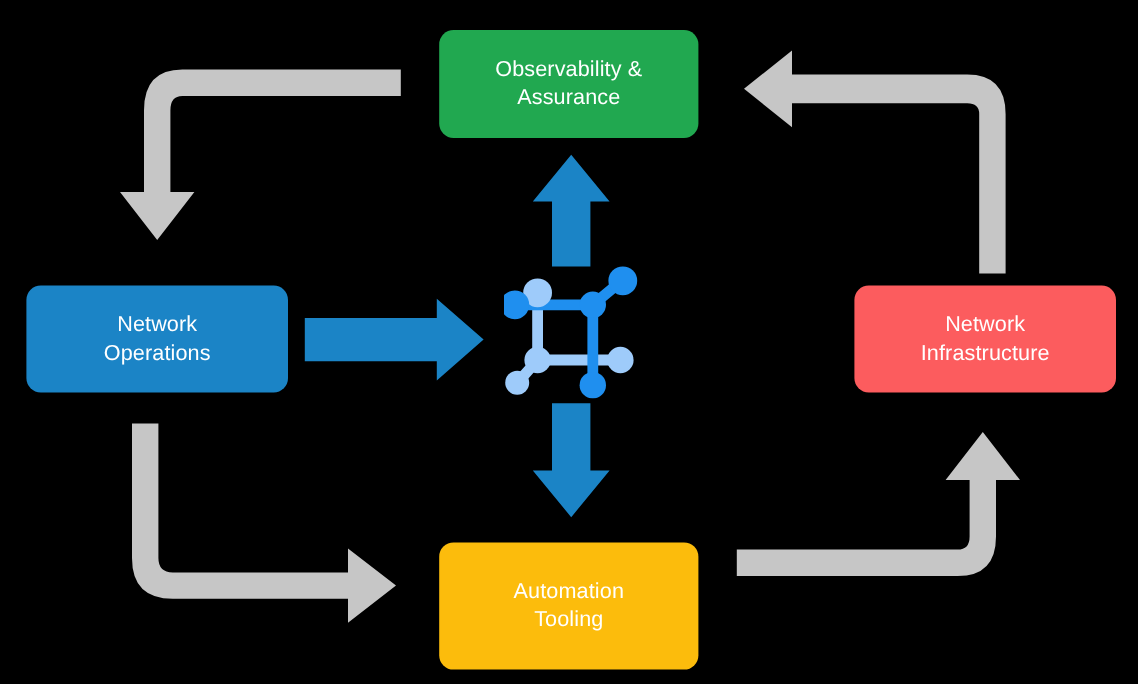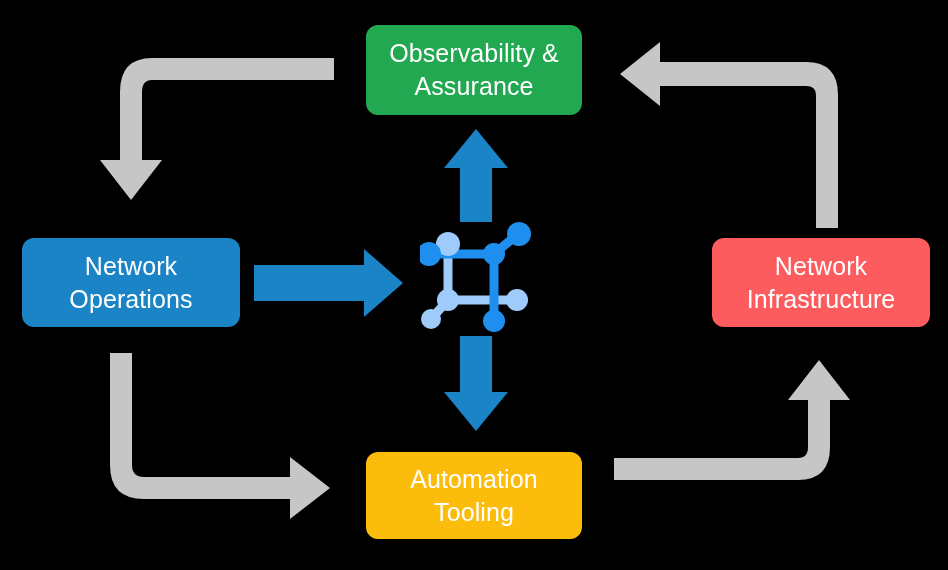--- a/index.html
+++ b/index.html
@@ -19,21 +19,21 @@
     overflow: hidden;
   }
   .node-box {
     position: absolute;
     border-radius: 12px;
     display: flex;
     align-items: center;
     justify-content: center;
     text-align: center;
     color: #ffffff;
-    font-size: 25px;
+    font-size: 18px;
     line-height: 1.32;
     font-weight: 400;
     letter-spacing: 0.1px;
     box-sizing: border-box;
     padding: 4px 10px;
     white-space: pre-line;
   }
   #box-observability {
     left: 366px;
     top: 25px;
@@ -52,21 +52,21 @@
     left: 712px;
     top: 238px;
     width: 218px;
     height: 89px;
     background: #fc5c5e;
   }
   #box-automation-tooling {
     left: 366px;
     top: 452px;
     width: 216px;
-    height: 87px;
+    height: 106px;
     background: #fcbc0c;
   }
   .svg-layer {
     position: absolute;
     left: 0;
     top: 0;
     width: 948px;
     height: 570px;
     pointer-events: none;
   }

